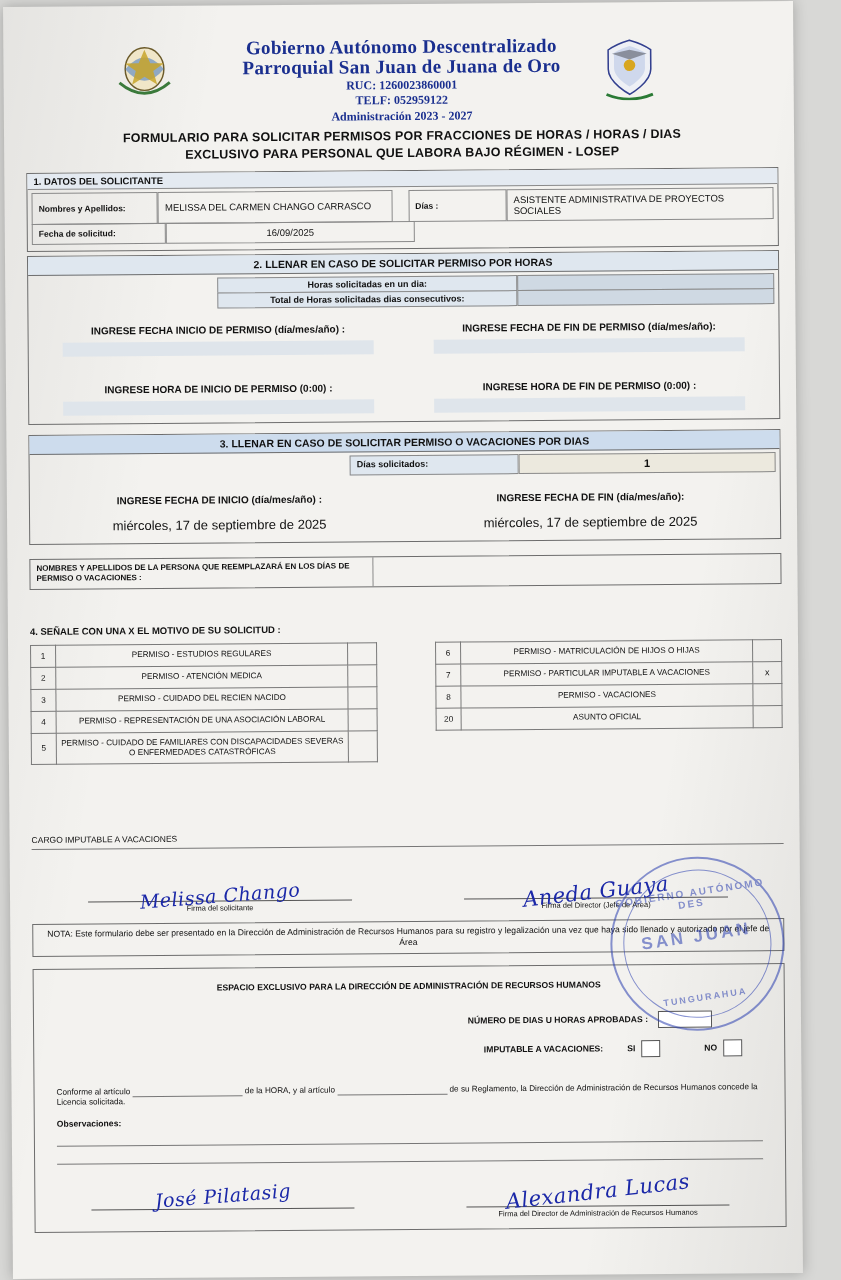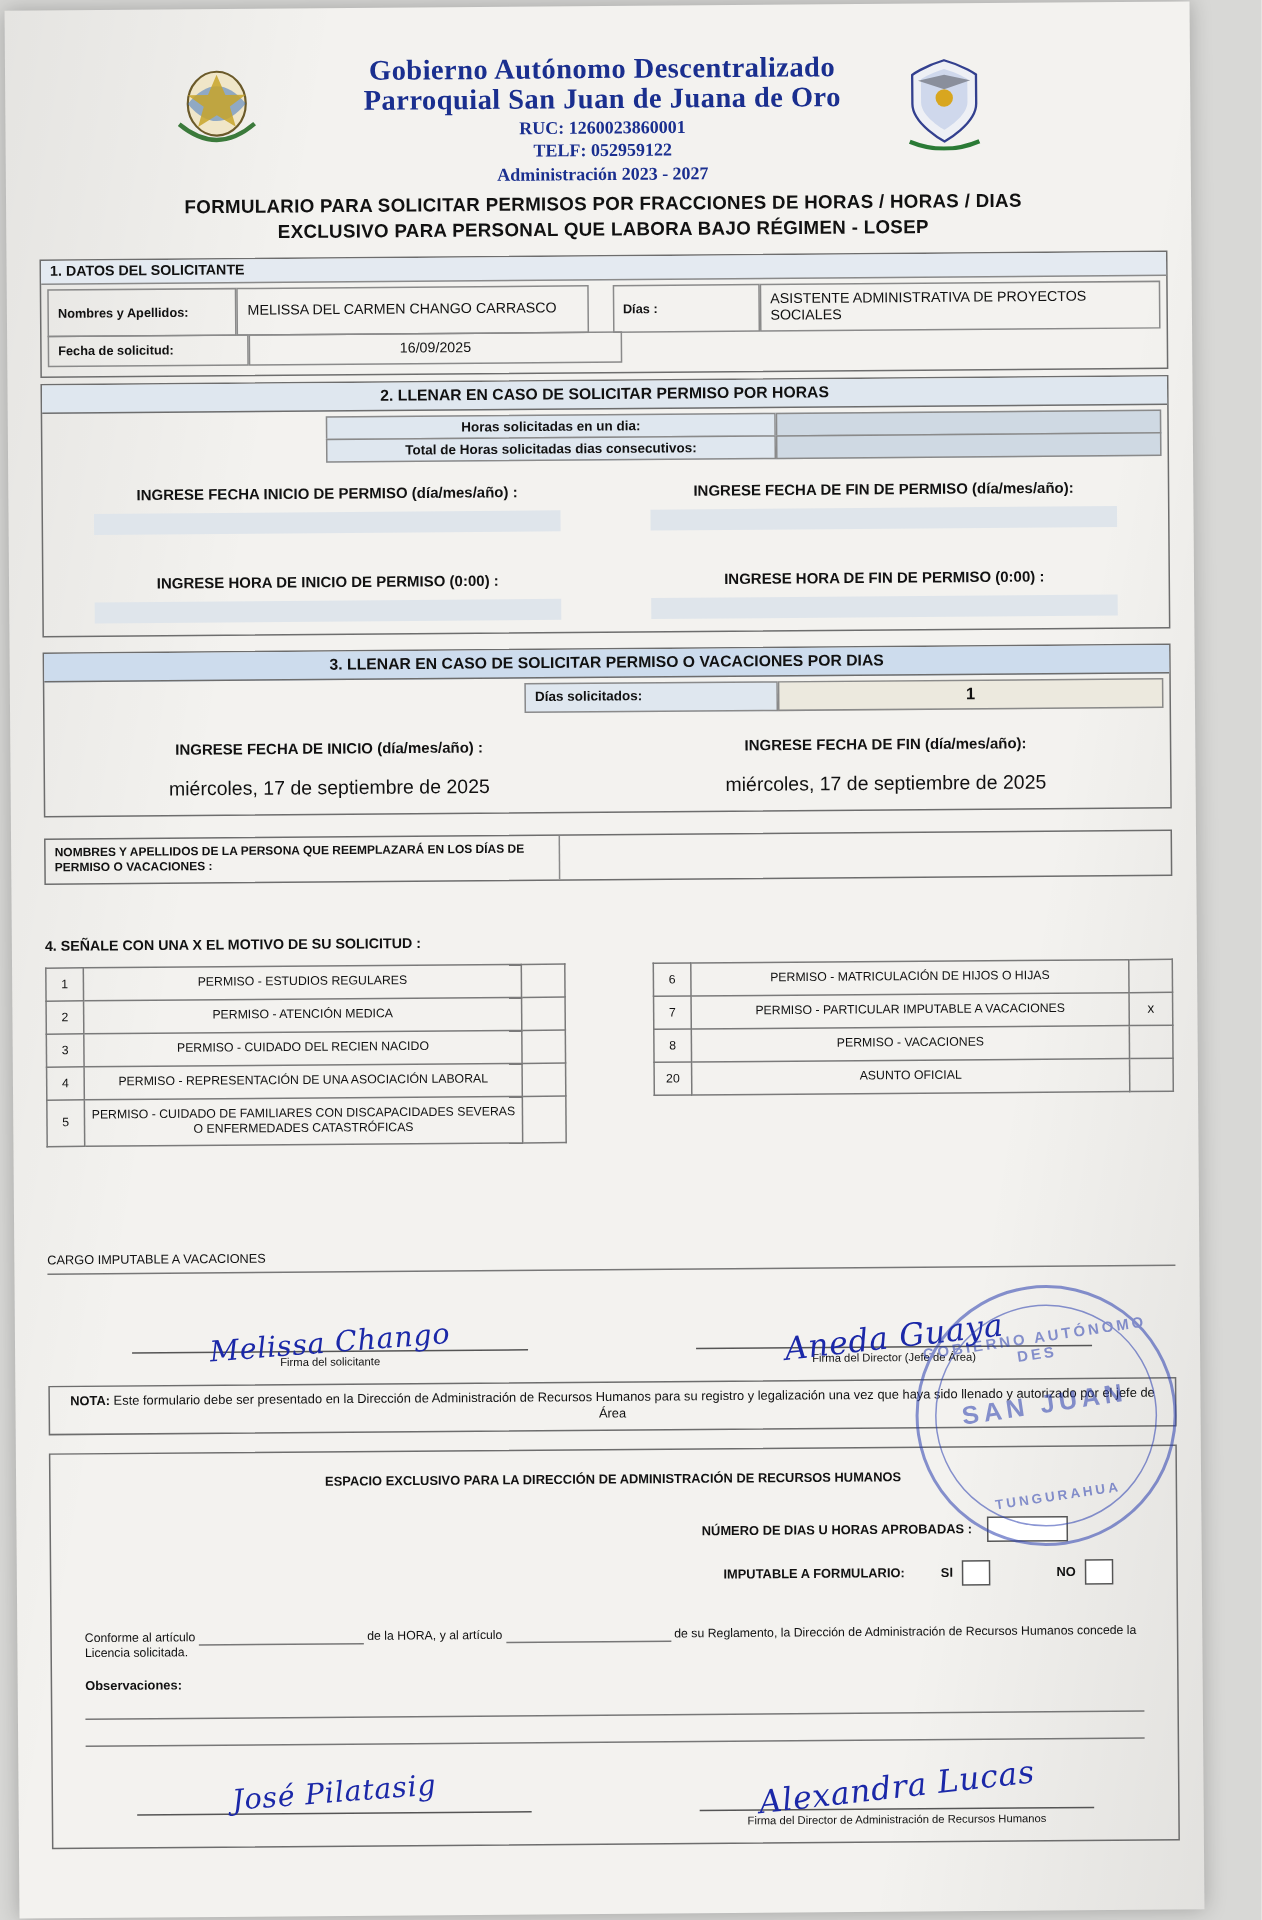--- a/index.html
+++ b/index.html
@@ -113,21 +113,21 @@
   .sigcap{font-size:7.5px;margin-top:2px;}
   .hand{
     position:absolute;left:0;right:0;bottom:6px;
     font-family:"DejaVu Serif", serif;font-style:italic;
     color:#1b28a8;font-size:19px;letter-spacing:.5px;
     transform:rotate(-4deg);
   }
   .hand.b{font-size:21px;transform:rotate(-6deg);}
 
   .nota{margin-top:10px;border:1px solid #6d6d6d;padding:4px 8px;font-size:8.6px;text-align:center;line-height:1.35;}
-  .nota b{font-weight:bold;}
+  .nota b{font-weight:normal;}
 
   
   .rrhh{margin-top:12px;border:1px solid #6d6d6d;height:262px;position:relative;}
   .rrhh .t{text-align:center;font-size:8.6px;font-weight:bold;margin-top:14px;}
   .rrhh .r1{display:flex;justify-content:flex-end;align-items:center;margin-top:22px;padding-right:72px;font-size:8.6px;font-weight:bold;}
   .boxin{width:52px;height:15px;border:1px solid #555;margin-left:10px;background:#fff;}
   .rrhh .r2{display:flex;justify-content:flex-end;align-items:center;margin-top:12px;padding-right:42px;font-size:8.6px;font-weight:bold;}
   .chk{width:17px;height:15px;border:1px solid #555;margin-left:6px;background:#fff;}
   .conf{margin-top:26px;padding:0 22px;font-size:8.2px;position:relative;}
   .conf .u{display:inline-block;border-bottom:1px solid #777;}
@@ -363,21 +363,21 @@
 
     <div class="rrhh">
       <div class="t">ESPACIO EXCLUSIVO PARA LA DIRECCIÓN DE ADMINISTRACIÓN DE RECURSOS HUMANOS</div>
 
       <div class="r1">
         <span>NÚMERO DE DIAS U HORAS APROBADAS :</span>
         <span class="boxin"></span>
       </div>
 
       <div class="r2">
-        <span>IMPUTABLE A FORMULARIO:</span>
+        <span>IMPUTABLE A VACACIONES:</span>
         <span style="margin-left:24px;">SI</span>
         <span class="chk"></span>
         <span style="margin-left:44px;">NO</span>
         <span class="chk"></span>
       </div>
 
       <div class="conf">
         <span>Conforme al artículo</span>
         <span class="u" style="width:110px;">&nbsp;</span>
         <span>de la HORA, y al artículo</span>

